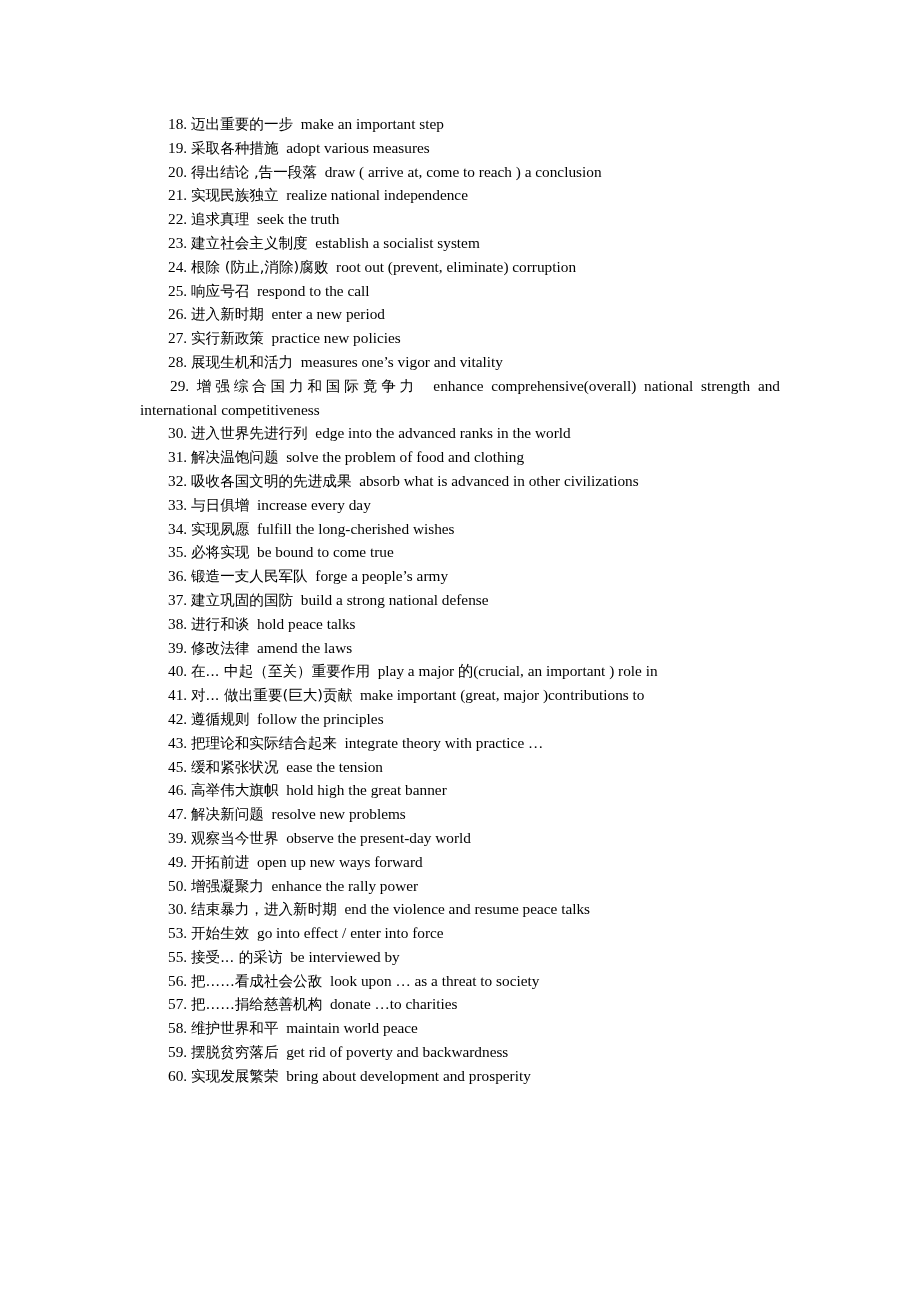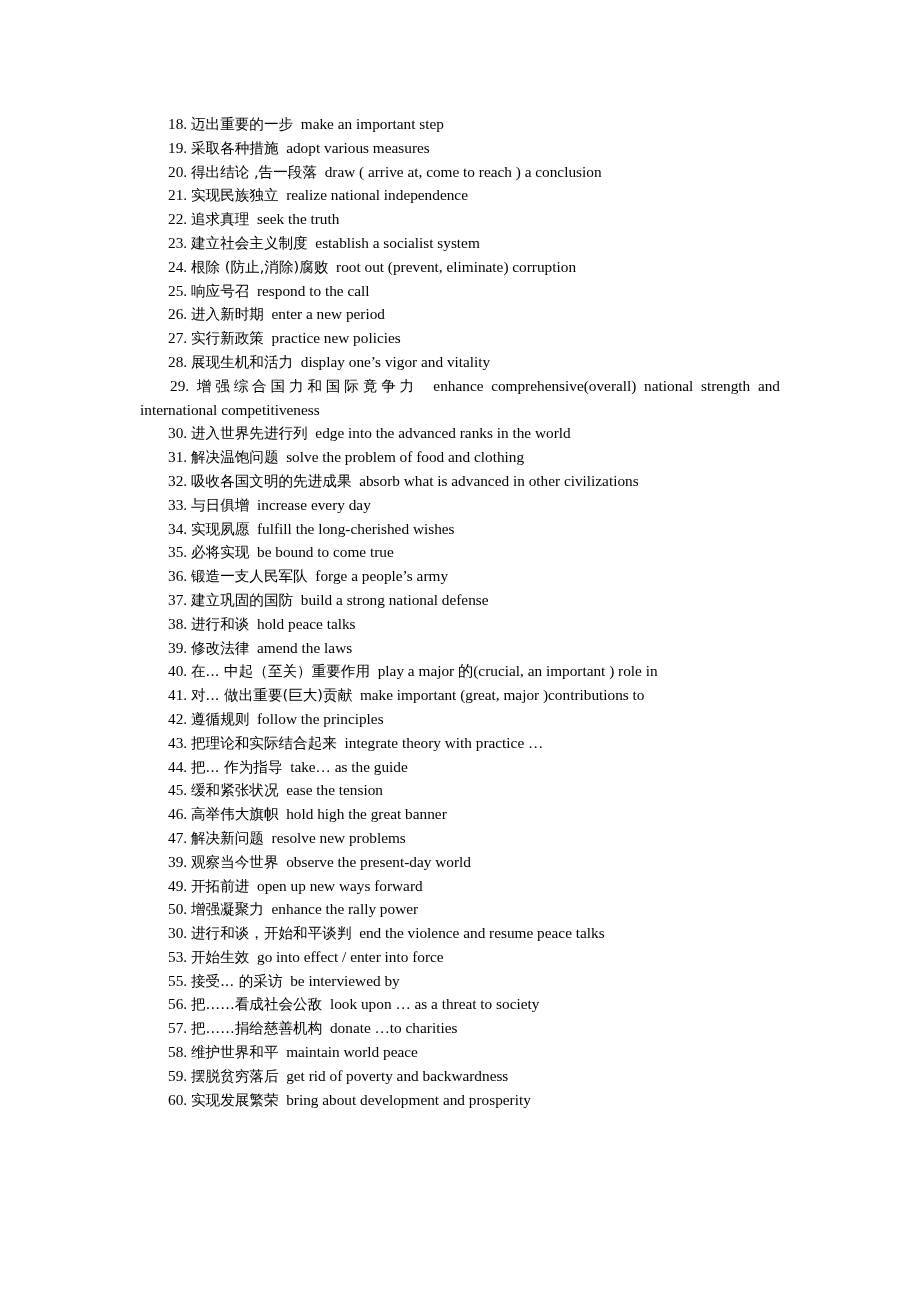--- a/index.html
+++ b/index.html
@@ -64,44 +64,43 @@
       <li class="vocab-item"><span class="num">18.</span> <span class="zh">迈出重要的一步</span><span class="gap">  </span><span class="en">make an important step</span></li>
       <li class="vocab-item"><span class="num">19.</span> <span class="zh">采取各种措施</span><span class="gap">  </span><span class="en">adopt various measures</span></li>
       <li class="vocab-item"><span class="num">20.</span> <span class="zh">得出结论 ,告一段落</span><span class="gap">  </span><span class="en">draw ( arrive at, come to reach ) a conclusion</span></li>
       <li class="vocab-item"><span class="num">21.</span> <span class="zh">实现民族独立</span><span class="gap">  </span><span class="en">realize national independence</span></li>
       <li class="vocab-item"><span class="num">22.</span> <span class="zh">追求真理</span><span class="gap">  </span><span class="en">seek the truth</span></li>
       <li class="vocab-item"><span class="num">23.</span> <span class="zh">建立社会主义制度</span><span class="gap">  </span><span class="en">establish a socialist system</span></li>
       <li class="vocab-item"><span class="num">24.</span> <span class="zh">根除 (防止,消除)腐败</span><span class="gap">  </span><span class="en">root out (prevent, eliminate) corruption</span></li>
       <li class="vocab-item"><span class="num">25.</span> <span class="zh">响应号召</span><span class="gap">  </span><span class="en">respond to the call</span></li>
       <li class="vocab-item"><span class="num">26.</span> <span class="zh">进入新时期</span><span class="gap">  </span><span class="en">enter a new period</span></li>
       <li class="vocab-item"><span class="num">27.</span> <span class="zh">实行新政策</span><span class="gap">  </span><span class="en">practice new policies</span></li>
-      <li class="vocab-item"><span class="num">28.</span> <span class="zh">展现生机和活力</span><span class="gap">  </span><span class="en">display one’s vigor and vitality</span></li>
+      <li class="vocab-item"><span class="num">28.</span> <span class="zh">展现生机和活力</span><span class="gap">  </span><span class="en">measures one’s vigor and vitality</span></li>
       <li class="vocab-item wrapping"><span class="num">29.</span> <span class="zh">增强综合国力和国际竟争力</span><span class="gap">  </span><span class="en">enhance comprehensive(overall) national strength and international competitiveness</span></li>
       <li class="vocab-item"><span class="num">30.</span> <span class="zh">进入世界先进行列</span><span class="gap">  </span><span class="en">edge into the advanced ranks in the world</span></li>
       <li class="vocab-item"><span class="num">31.</span> <span class="zh">解决温饱问题</span><span class="gap">  </span><span class="en">solve the problem of food and clothing</span></li>
       <li class="vocab-item"><span class="num">32.</span> <span class="zh">吸收各国文明的先进成果</span><span class="gap">  </span><span class="en">absorb what is advanced in other civilizations</span></li>
       <li class="vocab-item"><span class="num">33.</span> <span class="zh">与日俱增</span><span class="gap">  </span><span class="en">increase every day</span></li>
       <li class="vocab-item"><span class="num">34.</span> <span class="zh">实现夙愿</span><span class="gap">  </span><span class="en">fulfill the long-cherished wishes</span></li>
       <li class="vocab-item"><span class="num">35.</span> <span class="zh">必将实现</span><span class="gap">  </span><span class="en">be bound to come true</span></li>
       <li class="vocab-item"><span class="num">36.</span> <span class="zh">锻造一支人民军队</span><span class="gap">  </span><span class="en">forge a people’s army</span></li>
       <li class="vocab-item"><span class="num">37.</span> <span class="zh">建立巩固的国防</span><span class="gap">  </span><span class="en">build a strong national defense</span></li>
       <li class="vocab-item"><span class="num">38.</span> <span class="zh">进行和谈</span><span class="gap">  </span><span class="en">hold peace talks</span></li>
       <li class="vocab-item"><span class="num">39.</span> <span class="zh">修改法律</span><span class="gap">  </span><span class="en">amend the laws</span></li>
       <li class="vocab-item"><span class="num">40.</span> <span class="zh">在... 中起（至关）重要作用</span><span class="gap">  </span><span class="en">play a major 的(crucial, an important ) role in</span></li>
       <li class="vocab-item"><span class="num">41.</span> <span class="zh">对... 做出重要(巨大)贡献</span><span class="gap">  </span><span class="en">make important (great, major )contributions to</span></li>
       <li class="vocab-item"><span class="num">42.</span> <span class="zh">遵循规则</span><span class="gap">  </span><span class="en">follow the principles</span></li>
       <li class="vocab-item"><span class="num">43.</span> <span class="zh">把理论和实际结合起来</span><span class="gap">  </span><span class="en">integrate theory with practice …</span></li>
-      <li class="vocab-item"><span class="num">44.</span> <span class="zh">把... 作为指导</span><span class="gap">  </span><span class="en">take… as the guide</span></li>
       <li class="vocab-item"><span class="num">45.</span> <span class="zh">缓和紧张状况</span><span class="gap">  </span><span class="en">ease the tension</span></li>
       <li class="vocab-item"><span class="num">46.</span> <span class="zh">高举伟大旗帜</span><span class="gap">  </span><span class="en">hold high the great banner</span></li>
       <li class="vocab-item"><span class="num">47.</span> <span class="zh">解决新问题</span><span class="gap">  </span><span class="en">resolve new problems</span></li>
       <li class="vocab-item"><span class="num">39.</span> <span class="zh">观察当今世界</span><span class="gap">  </span><span class="en">observe the present-day world</span></li>
       <li class="vocab-item"><span class="num">49.</span> <span class="zh">开拓前进</span><span class="gap">  </span><span class="en">open up new ways forward</span></li>
       <li class="vocab-item"><span class="num">50.</span> <span class="zh">增强凝聚力</span><span class="gap">  </span><span class="en">enhance the rally power</span></li>
-      <li class="vocab-item"><span class="num">30.</span> <span class="zh">进行和谈，开始和平谈判</span><span class="gap">  </span><span class="en">end the violence and resume peace talks</span></li>
+      <li class="vocab-item"><span class="num">30.</span> <span class="zh">结束暴力，进入新时期</span><span class="gap">  </span><span class="en">end the violence and resume peace talks</span></li>
       <li class="vocab-item"><span class="num">53.</span> <span class="zh">开始生效</span><span class="gap">  </span><span class="en">go into effect / enter into force</span></li>
       <li class="vocab-item"><span class="num">55.</span> <span class="zh">接受... 的采访</span><span class="gap">  </span><span class="en">be interviewed by</span></li>
       <li class="vocab-item"><span class="num">56.</span> <span class="zh">把……看成社会公敌</span><span class="gap">  </span><span class="en">look upon … as a threat to society</span></li>
       <li class="vocab-item"><span class="num">57.</span> <span class="zh">把……捐给慈善机构</span><span class="gap">  </span><span class="en">donate …to charities</span></li>
       <li class="vocab-item"><span class="num">58.</span> <span class="zh">维护世界和平</span><span class="gap">  </span><span class="en">maintain world peace</span></li>
       <li class="vocab-item"><span class="num">59.</span> <span class="zh">摆脱贫穷落后</span><span class="gap">  </span><span class="en">get rid of poverty and backwardness</span></li>
       <li class="vocab-item"><span class="num">60.</span> <span class="zh">实现发展繁荣</span><span class="gap">  </span><span class="en">bring about development and prosperity</span></li>
     </ol>
 </div>
 

